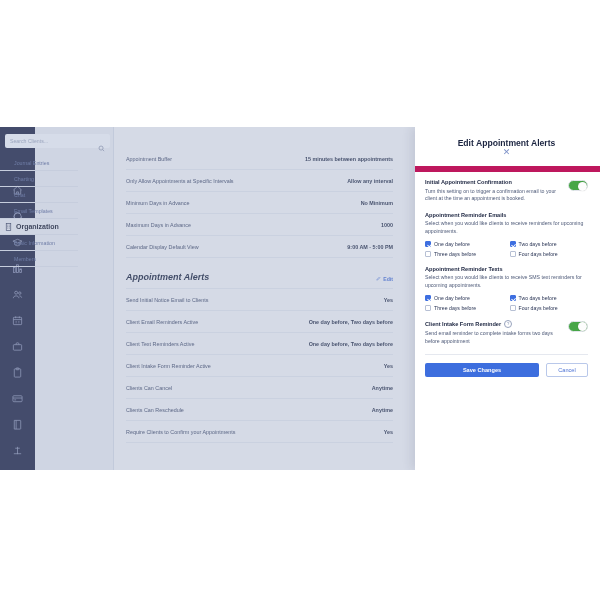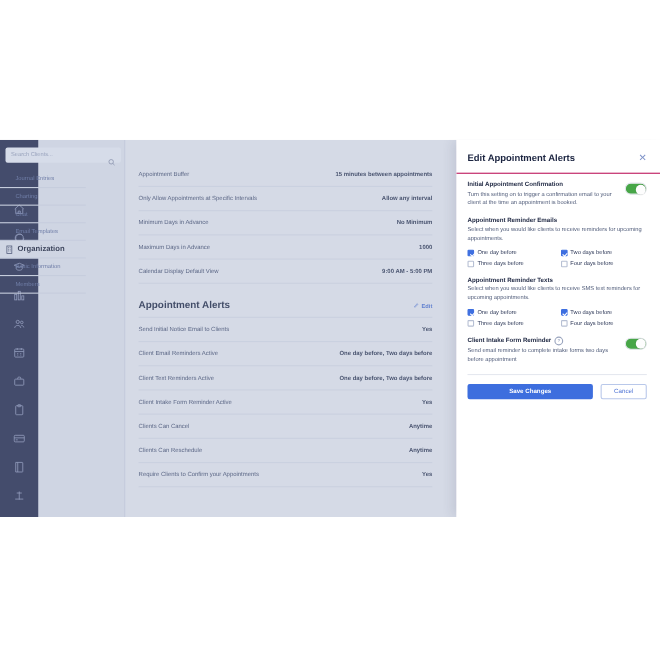--- a/index.html
+++ b/index.html
@@ -161,20 +161,21 @@
     align-items: flex-end;
     justify-content: space-between;
     padding-top: 14px;
     padding-bottom: 6px;
     border-bottom: 1px solid #dde2ec;
   }
   .section-title {
     font-size: 9px;
     font-weight: bold;
     color: #18233f;
+    font-style: italic;
   }
   .edit-link {
     display: flex;
     align-items: center;
     gap: 2px;
     font-size: 5.2px;
     color: #4a72d6;
     font-weight: bold;
   }
   .edit-link svg { width: 5px; height: 5px; }
@@ -186,21 +187,22 @@
     width: 185px; height: 343px;
     background: #ffffff;
     box-shadow: -3px 0 10px rgba(40,50,80,0.12);
     box-sizing: border-box;
   }
   .panel-head {
     display: flex;
     align-items: center;
     justify-content: space-between;
     padding: 11px 12px 9px 10px;
-    border-bottom: 1px solid #be185d;
+    border-bottom: 6px solid #be185d;
+    flex-direction: column;
   }
   .panel-title {
     font-size: 8.6px;
     font-weight: bold;
     color: #1b2440;
   }
   .panel-close {
     font-size: 9px;
     color: #7f93c9;
     line-height: 1;

